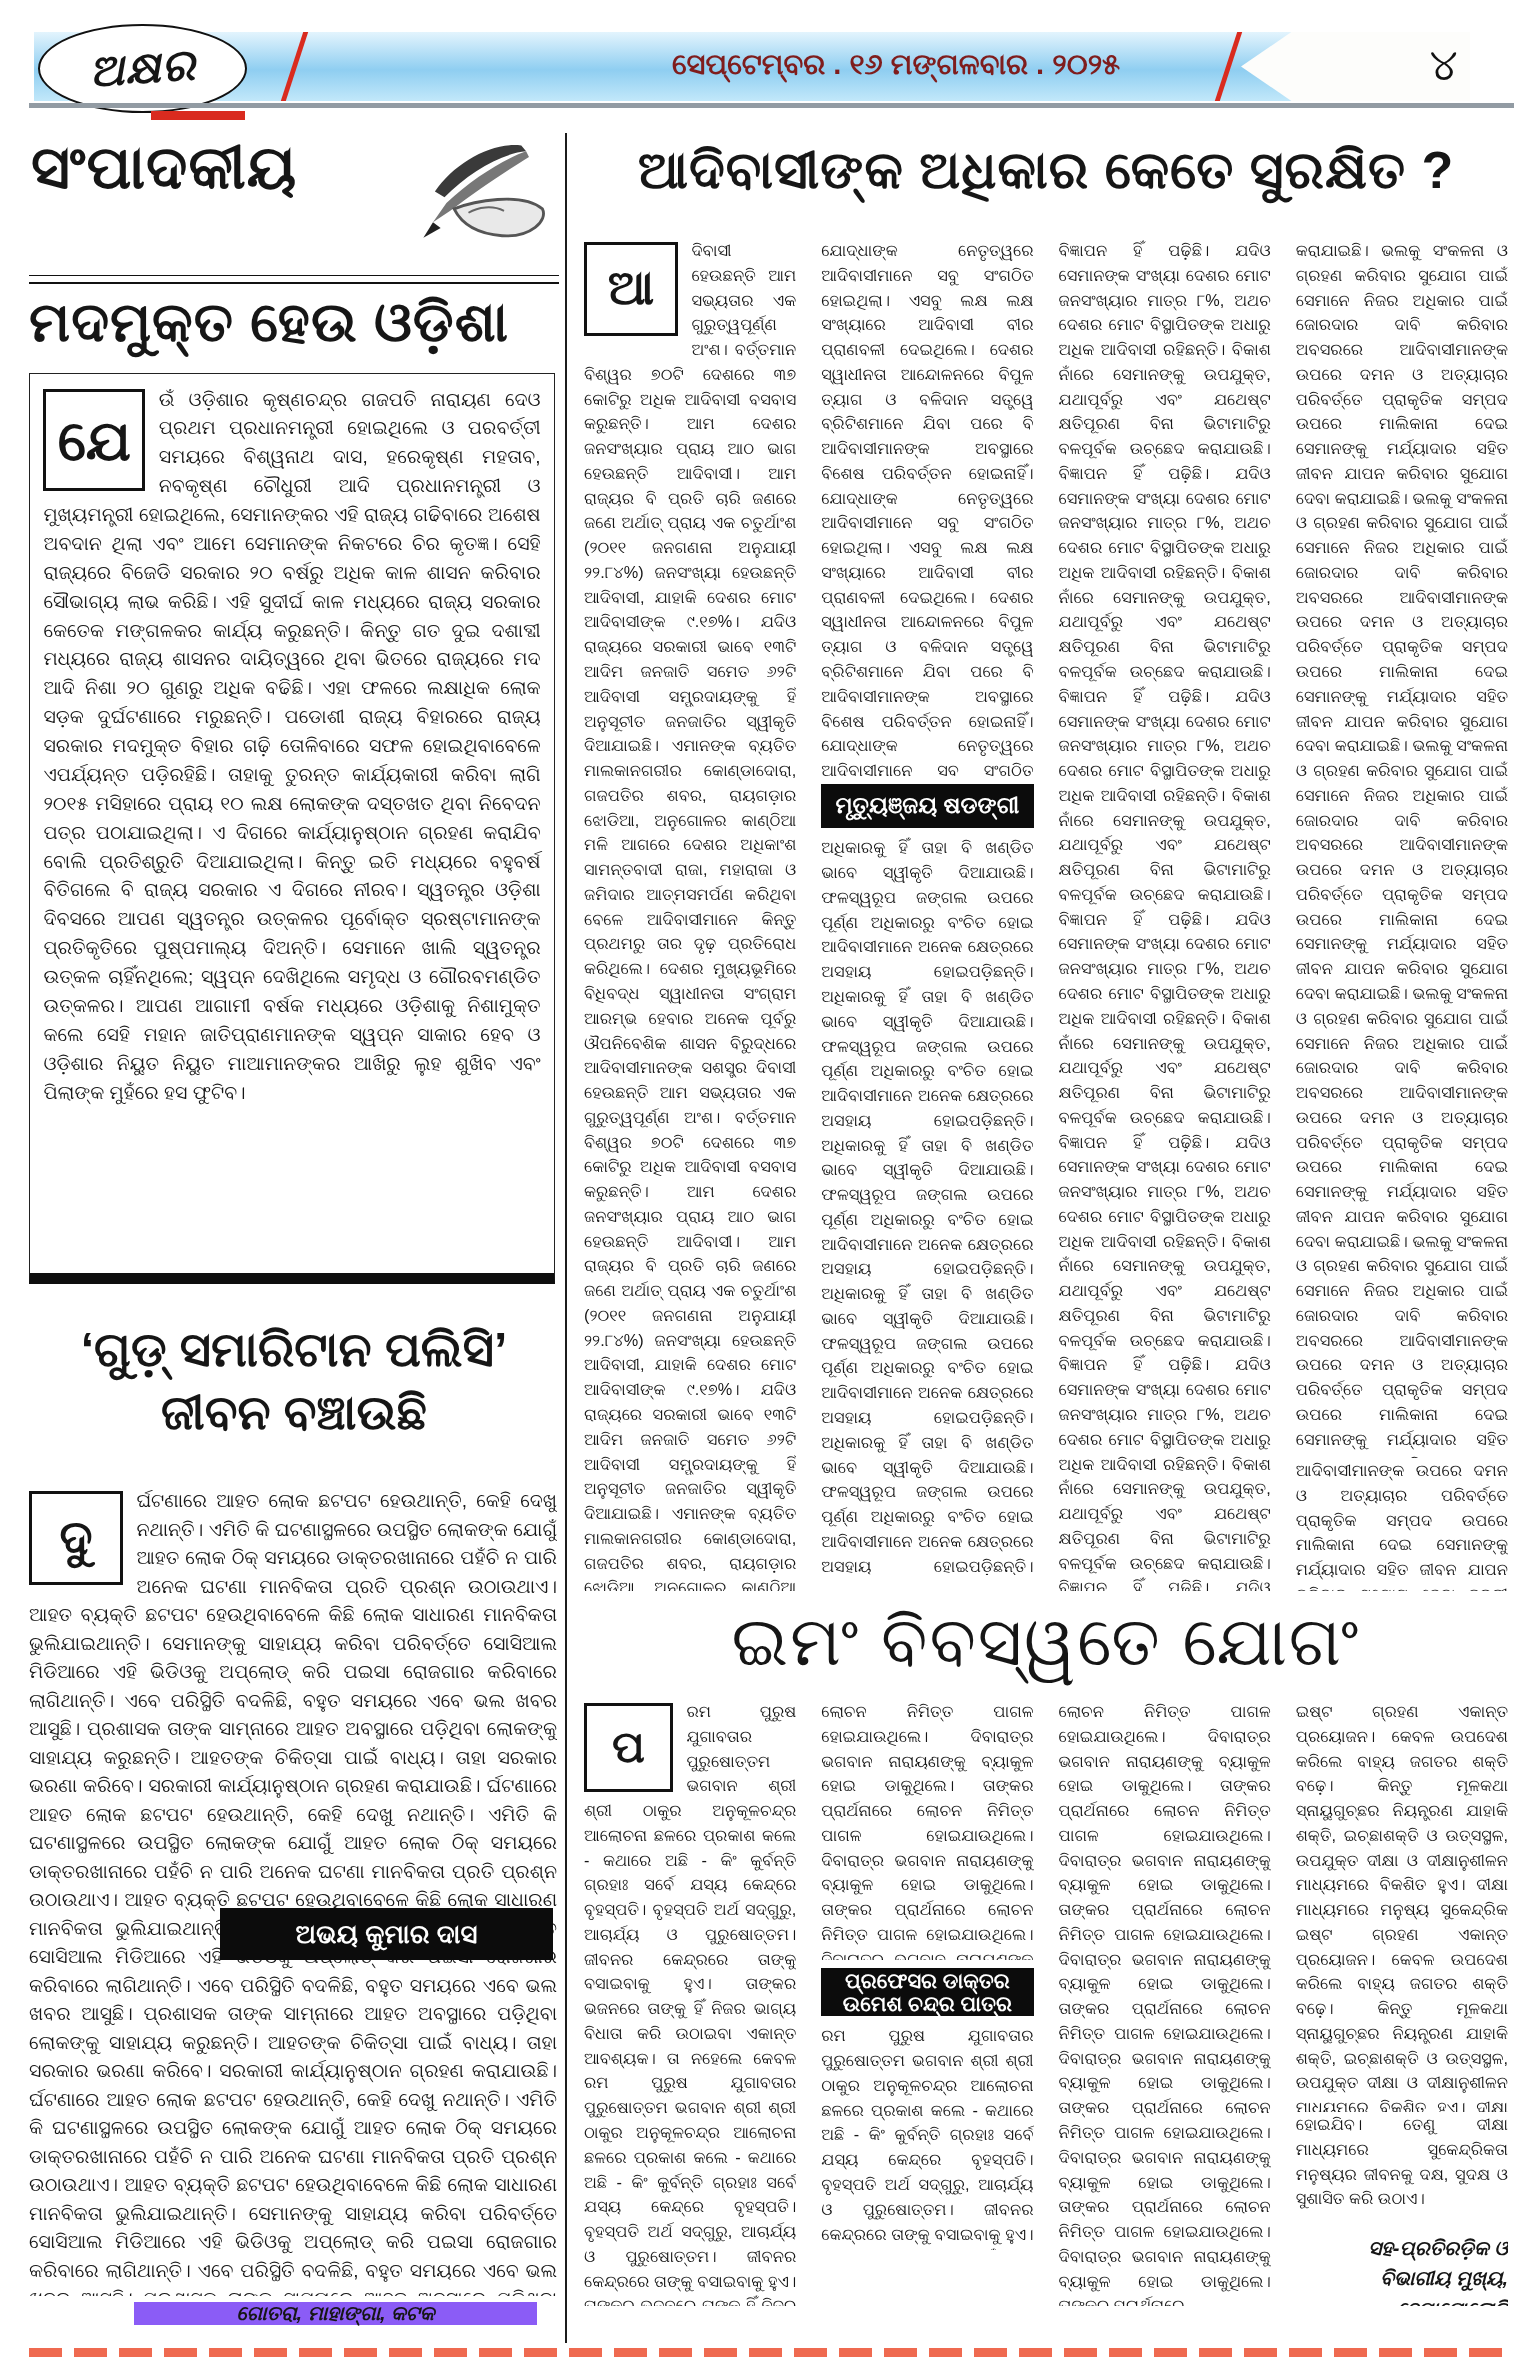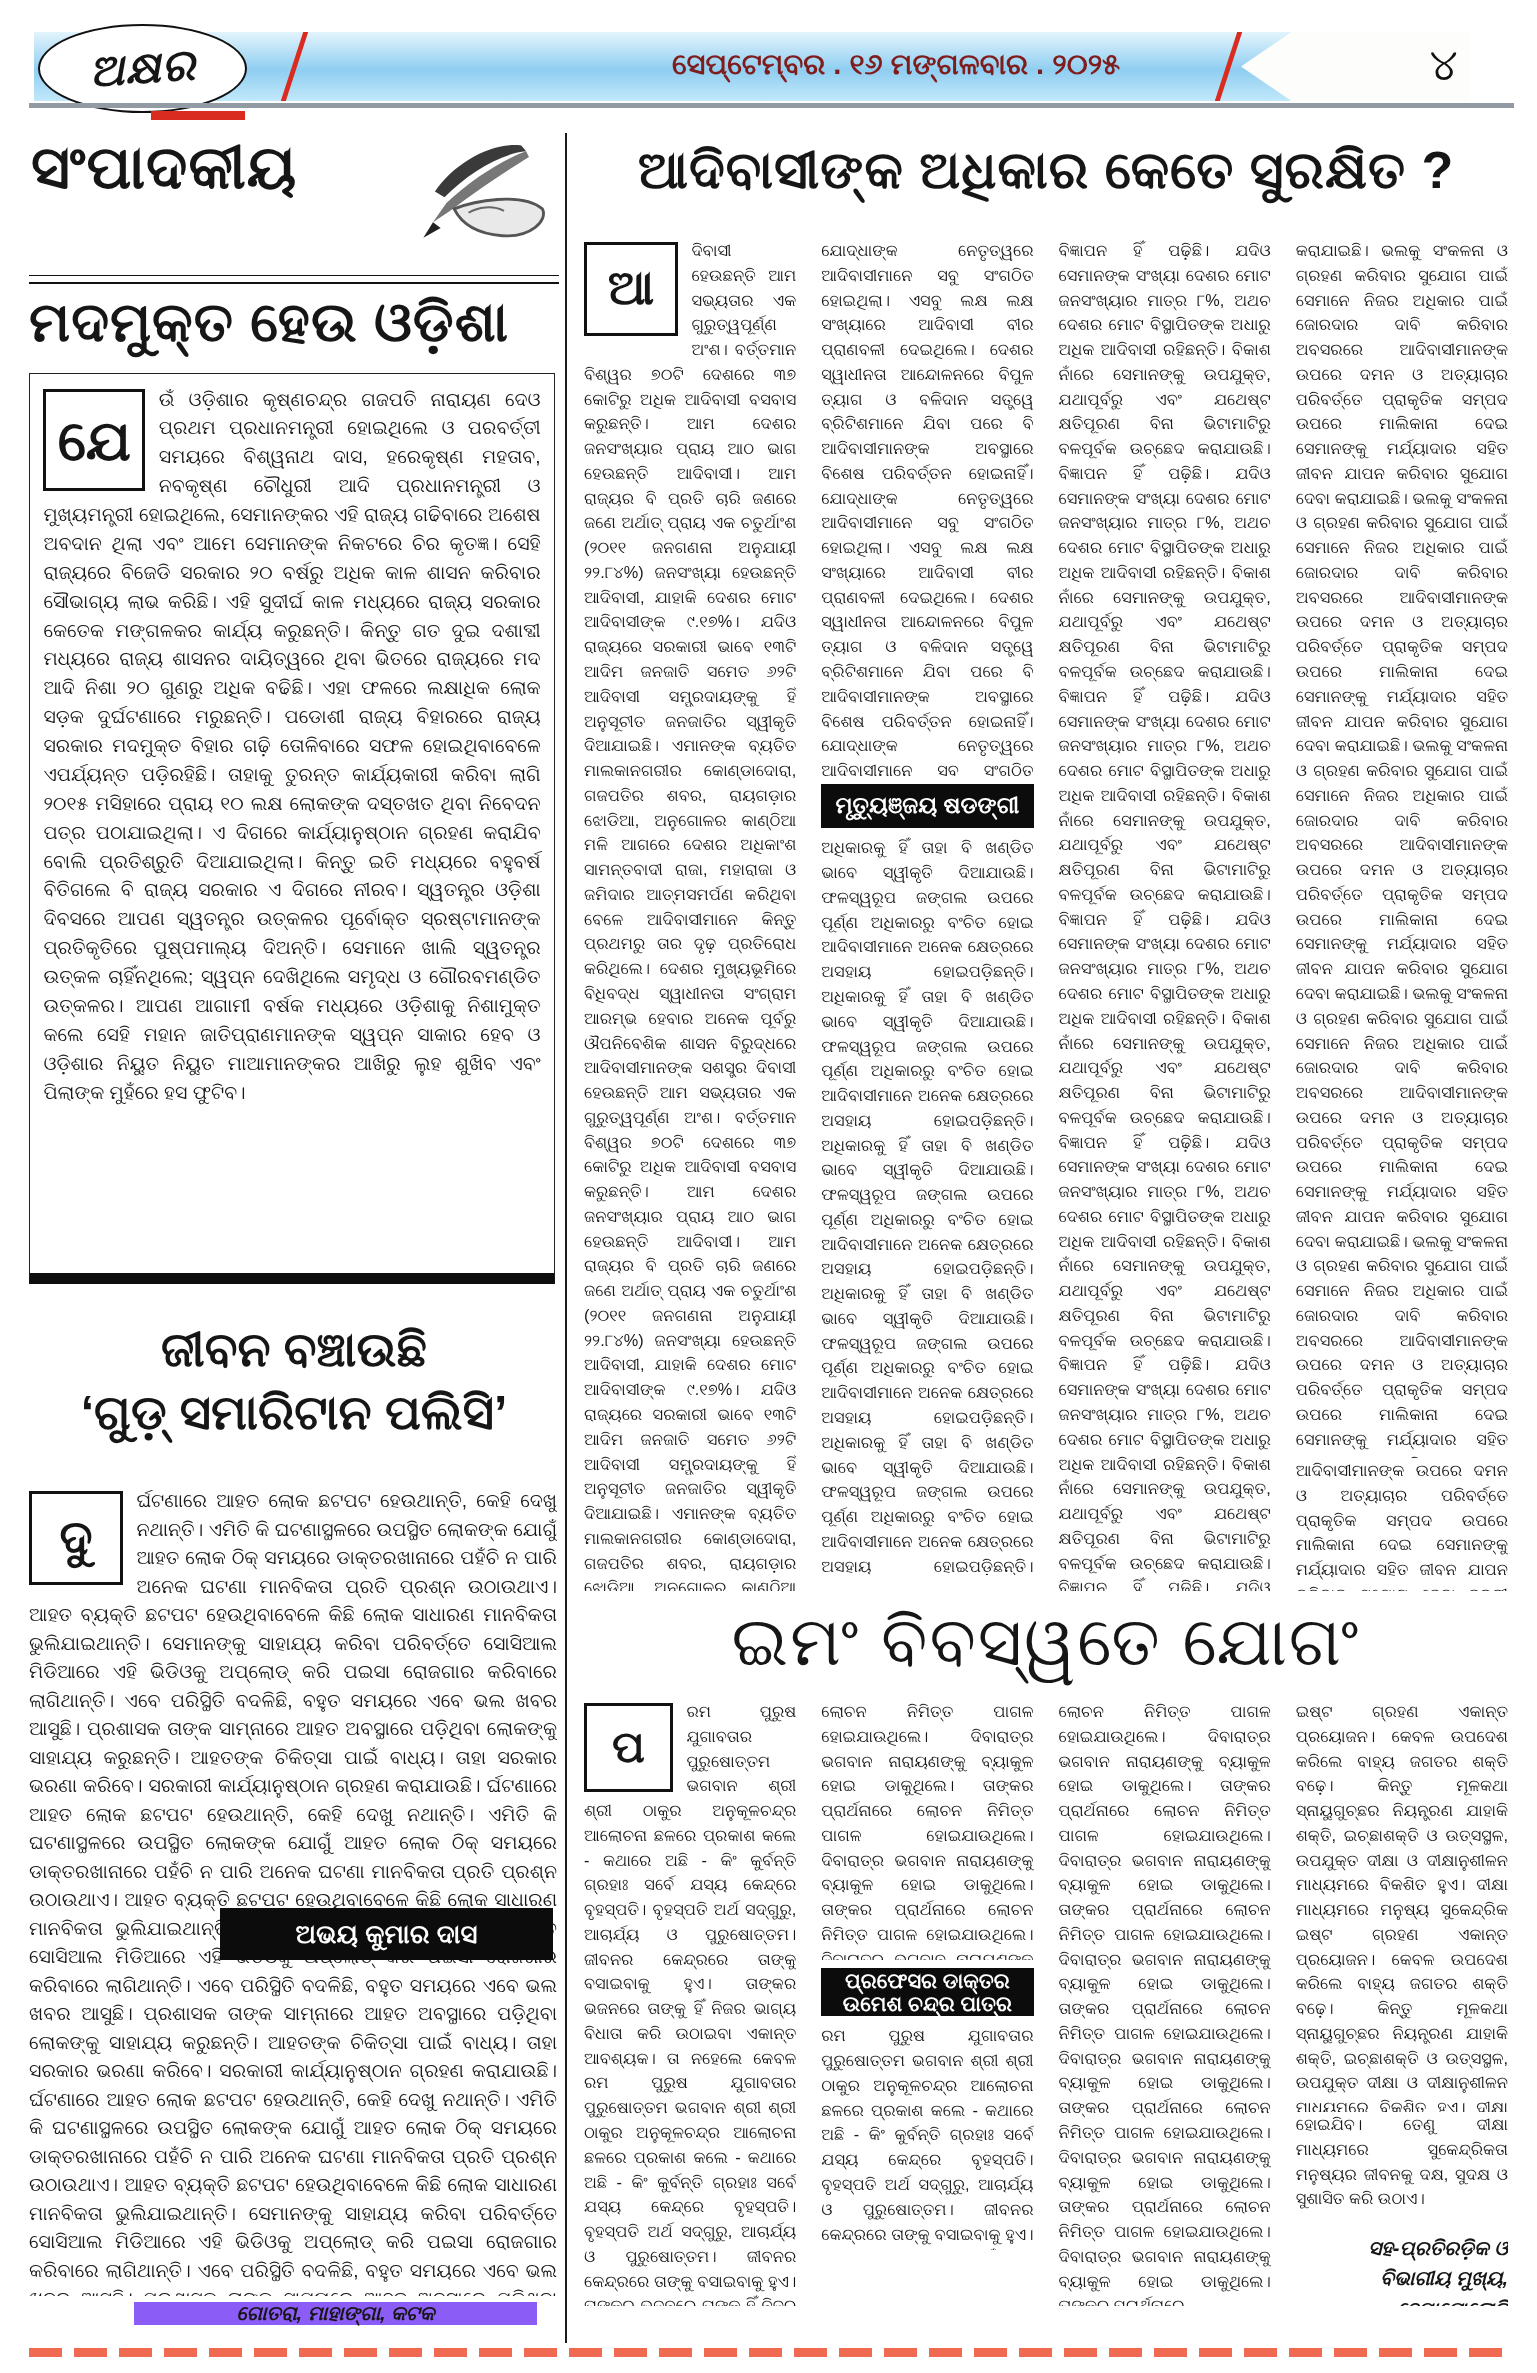--- a/index.html
+++ b/index.html
@@ -90,22 +90,22 @@
   <div class="dbl-rule"></div>
   <div class="ed-headline">ମଦମୁକ୍ତ ହେଉ ଓଡ଼ିଶା</div>
   <div class="ed-box">
     <span class="dropcap dc-lg">ଯେ</span>
     <span>ଉଁ ଓଡ଼ିଶାର କୃଷ୍ଣଚନ୍ଦ୍ର ଗଜପତି ନାରାୟଣ ଦେଓ ପ୍ରଥମ ପ୍ରଧାନମନ୍ତ୍ରୀ ହୋଇଥିଲେ ଓ ପରବର୍ତ୍ତୀ ସମୟରେ ବିଶ୍ୱନାଥ ଦାସ, ହରେକୃଷ୍ଣ ମହତାବ, ନବକୃଷ୍ଣ ଚୌଧୁରୀ ଆଦି ପ୍ରଧାନମନ୍ତ୍ରୀ ଓ ମୁଖ୍ୟମନ୍ତ୍ରୀ ହୋଇଥିଲେ, ସେମାନଙ୍କର ଏହି ରାଜ୍ୟ ଗଢିବାରେ ଅଶେଷ ଅବଦାନ ଥିଲା ଏବଂ ଆମେ ସେମାନଙ୍କ ନିକଟରେ ଚିର କୃତଜ୍ଞ। ସେହି ରାଜ୍ୟରେ ବିଜେଡି ସରକାର ୨୦ ବର୍ଷରୁ ଅଧିକ କାଳ ଶାସନ କରିବାର ସୌଭାଗ୍ୟ ଲାଭ କରିଛି। ଏହି ସୁଦୀର୍ଘ କାଳ ମଧ୍ୟରେ ରାଜ୍ୟ ସରକାର କେତେକ ମଙ୍ଗଳକର କାର୍ଯ୍ୟ କରୁଛନ୍ତି। କିନ୍ତୁ ଗତ ଦୁଇ ଦଶାବ୍ଦୀ ମଧ୍ୟରେ ରାଜ୍ୟ ଶାସନର ଦାୟିତ୍ୱରେ ଥିବା ଭିତରେ ରାଜ୍ୟରେ ମଦ ଆଦି ନିଶା ୨୦ ଗୁଣରୁ ଅଧିକ ବଢିଛି। ଏହା ଫଳରେ ଲକ୍ଷାଧିକ ଲୋକ ସଡ଼କ ଦୁର୍ଘଟଣାରେ ମରୁଛନ୍ତି। ପଡୋଶୀ ରାଜ୍ୟ ବିହାରରେ ରାଜ୍ୟ ସରକାର ମଦମୁକ୍ତ ବିହାର ଗଢ଼ି ତୋଳିବାରେ ସଫଳ ହୋଇଥିବାବେଳେ</span>
     <span> </span>
     <span>ଏପର୍ଯ୍ୟନ୍ତ ପଡ଼ିରହିଛି। ତାହାକୁ ତୁରନ୍ତ କାର୍ଯ୍ୟକାରୀ କରିବା ଲାଗି ୨୦୧୫ ମସିହାରେ ପ୍ରାୟ ୧୦ ଲକ୍ଷ ଲୋକଙ୍କ ଦସ୍ତଖତ ଥିବା ନିବେଦନ ପତ୍ର ପଠାଯାଇଥିଲା। ଏ ଦିଗରେ କାର୍ଯ୍ୟାନୁଷ୍ଠାନ ଗ୍ରହଣ କରାଯିବ ବୋଲି ପ୍ରତିଶ୍ରୁତି ଦିଆଯାଇଥିଲା। କିନ୍ତୁ ଇତି ମଧ୍ୟରେ ବହୁବର୍ଷ ବିତିଗଲେ ବି ରାଜ୍ୟ ସରକାର ଏ ଦିଗରେ ନୀରବ। ସ୍ୱତନ୍ତ୍ର ଓଡ଼ିଶା ଦିବସରେ ଆପଣ ସ୍ୱତନ୍ତ୍ର ଉତ୍କଳର ପୂର୍ବୋକ୍ତ ସ୍ରଷ୍ଟାମାନଙ୍କ ପ୍ରତିକୃତିରେ ପୁଷ୍ପମାଲ୍ୟ ଦିଅନ୍ତି। ସେମାନେ ଖାଲି ସ୍ୱତନ୍ତ୍ର ଉତ୍କଳ ଚାହିଁନଥିଲେ; ସ୍ୱପ୍ନ ଦେଖିଥିଲେ ସମୃଦ୍ଧ ଓ ଗୌରବମଣ୍ଡିତ ଉତ୍କଳର। ଆପଣ ଆଗାମୀ ବର୍ଷକ ମଧ୍ୟରେ ଓଡ଼ିଶାକୁ ନିଶାମୁକ୍ତ କଲେ ସେହି ମହାନ ଜାତିପ୍ରାଣମାନଙ୍କ ସ୍ୱପ୍ନ ସାକାର ହେବ ଓ ଓଡ଼ିଶାର ନିୟୁତ ନିୟୁତ ମାଆମାନଙ୍କର ଆଖିରୁ ଲୁହ ଶୁଖିବ ଏବଂ ପିଲାଙ୍କ ମୁହଁରେ ହସ ଫୁଟିବ।</span>
   </div>
 
   <div class="sam-headline">
+    <div>‘ଗୁଡ଼୍ ସମାରିଟାନ ପଲିସି’</div>
     <div>ଜୀବନ ବଞ୍ଚାଉଛି</div>
-    <div>‘ଗୁଡ଼୍ ସମାରିଟାନ ପଲିସି’</div>
   </div>
   <div class="sam-body">
     <span class="dropcap dc-md">ଦୁ</span>
     <span>ର୍ଘଟଣାରେ ଆହତ ଲୋକ ଛଟପଟ ହେଉଥାନ୍ତି, କେହି ଦେଖୁ ନଥାନ୍ତି। ଏମିତି କି ଘଟଣାସ୍ଥଳରେ ଉପସ୍ଥିତ ଲୋକଙ୍କ ଯୋଗୁଁ ଆହତ ଲୋକ ଠିକ୍ ସମୟରେ ଡାକ୍ତରଖାନାରେ ପହଁଚି ନ ପାରି ଅନେକ ଘଟଣା ମାନବିକତା ପ୍ରତି ପ୍ରଶ୍ନ ଉଠାଉଥାଏ। ଆହତ ବ୍ୟକ୍ତି ଛଟପଟ ହେଉଥିବାବେଳେ କିଛି ଲୋକ ସାଧାରଣ ମାନବିକତା ଭୁଲିଯାଇଥାନ୍ତି। ସେମାନଙ୍କୁ ସାହାଯ୍ୟ କରିବା ପରିବର୍ତ୍ତେ ସୋସିଆଲ ମିଡିଆରେ ଏହି ଭିଡିଓକୁ ଅପ୍‌ଲୋଡ୍ କରି ପଇସା ରୋଜଗାର କରିବାରେ ଲାଗିଥାନ୍ତି। ଏବେ ପରିସ୍ଥିତି ବଦଳିଛି, ବହୁତ ସମୟରେ ଏବେ ଭଲ ଖବର ଆସୁଛି। ପ୍ରଶାସକ ତାଙ୍କ ସାମ୍ନାରେ ଆହତ ଅବସ୍ଥାରେ ପଡ଼ିଥିବା ଲୋକଙ୍କୁ ସାହାଯ୍ୟ କରୁଛନ୍ତି। ଆହତଙ୍କ ଚିକିତ୍ସା ପାଇଁ ବାଧ୍ୟ। ତାହା ସରକାର ଭରଣା କରିବେ। ସରକାରୀ କାର୍ଯ୍ୟାନୁଷ୍ଠାନ ଗ୍ରହଣ କରାଯାଉଛି। ର୍ଘଟଣାରେ ଆହତ ଲୋକ ଛଟପଟ ହେଉଥାନ୍ତି, କେହି ଦେଖୁ ନଥାନ୍ତି। ଏମିତି କି ଘଟଣାସ୍ଥଳରେ ଉପସ୍ଥିତ ଲୋକଙ୍କ ଯୋଗୁଁ ଆହତ ଲୋକ ଠିକ୍ ସମୟରେ ଡାକ୍ତରଖାନାରେ ପହଁଚି ନ ପାରି ଅନେକ ଘଟଣା ମାନବିକତା ପ୍ରତି ପ୍ରଶ୍ନ ଉଠାଉଥାଏ। ଆହତ ବ୍ୟକ୍ତି ଛଟପଟ ହେଉଥିବାବେଳେ କିଛି ଲୋକ ସାଧାରଣ ମାନବିକତା ଭୁଲିଯାଇଥାନ୍ତି। ସେମାନଙ୍କୁ ସାହାଯ୍ୟ କରିବା ପରିବର୍ତ୍ତେ ସୋସିଆଲ ମିଡିଆରେ ଏହି ଭିଡିଓକୁ ଅପ୍‌ଲୋଡ୍ କରି ପଇସା ରୋଜଗାର କରିବାରେ ଲାଗିଥାନ୍ତି। ଏବେ ପରିସ୍ଥିତି ବଦଳିଛି, ବହୁତ ସମୟରେ ଏବେ ଭଲ ଖବର ଆସୁଛି। ପ୍ରଶାସକ ତାଙ୍କ ସାମ୍ନାରେ ଆହତ ଅବସ୍ଥାରେ ପଡ଼ିଥିବା ଲୋକଙ୍କୁ ସାହାଯ୍ୟ କରୁଛନ୍ତି। ଆହତଙ୍କ ଚିକିତ୍ସା ପାଇଁ ବାଧ୍ୟ। ତାହା ସରକାର ଭରଣା କରିବେ। ସରକାରୀ କାର୍ଯ୍ୟାନୁଷ୍ଠାନ ଗ୍ରହଣ କରାଯାଉଛି। ର୍ଘଟଣାରେ ଆହତ ଲୋକ ଛଟପଟ ହେଉଥାନ୍ତି, କେହି ଦେଖୁ ନଥାନ୍ତି। ଏମିତି କି ଘଟଣାସ୍ଥଳରେ ଉପସ୍ଥିତ ଲୋକଙ୍କ ଯୋଗୁଁ ଆହତ ଲୋକ ଠିକ୍ ସମୟରେ ଡାକ୍ତରଖାନାରେ ପହଁଚି ନ ପାରି ଅନେକ ଘଟଣା ମାନବିକତା ପ୍ରତି ପ୍ରଶ୍ନ ଉଠାଉଥାଏ। ଆହତ ବ୍ୟକ୍ତି ଛଟପଟ ହେଉଥିବାବେଳେ କିଛି ଲୋକ ସାଧାରଣ ମାନବିକତା ଭୁଲିଯାଇଥାନ୍ତି। ସେମାନଙ୍କୁ ସାହାଯ୍ୟ କରିବା ପରିବର୍ତ୍ତେ ସୋସିଆଲ ମିଡିଆରେ ଏହି ଭିଡିଓକୁ ଅପ୍‌ଲୋଡ୍ କରି ପଇସା ରୋଜଗାର କରିବାରେ ଲାଗିଥାନ୍ତି। ଏବେ ପରିସ୍ଥିତି ବଦଳିଛି, ବହୁତ ସମୟରେ ଏବେ ଭଲ ଖବର ଆସୁଛି। ପ୍ରଶାସକ ତାଙ୍କ ସାମ୍ନାରେ ଆହତ ଅବସ୍ଥାରେ ପଡ଼ିଥିବା ଲୋକଙ୍କୁ ସାହାଯ୍ୟ କରୁଛନ୍ତି। ଆହତଙ୍କ ଚିକିତ୍ସା ପାଇଁ ବାଧ୍ୟ। ତାହା ସରକାର ଭରଣା କରିବେ। ସରକାରୀ କାର୍ଯ୍ୟାନୁଷ୍ଠାନ ଗ୍ରହଣ କରାଯାଉଛି।</span>
   </div>
   <div class="author-box sam-author">ଅଭୟ କୁମାର ଦାସ</div>
   <div class="sam-sign">ଗୋତରା, ମାହାଙ୍ଗା, କଟକ</div>
 
   <div class="tr-headline">ଆଦିବାସୀଙ୍କ ଅଧିକାର କେତେ ସୁରକ୍ଷିତ ?</div>
   <div class="cols tr-cols">

